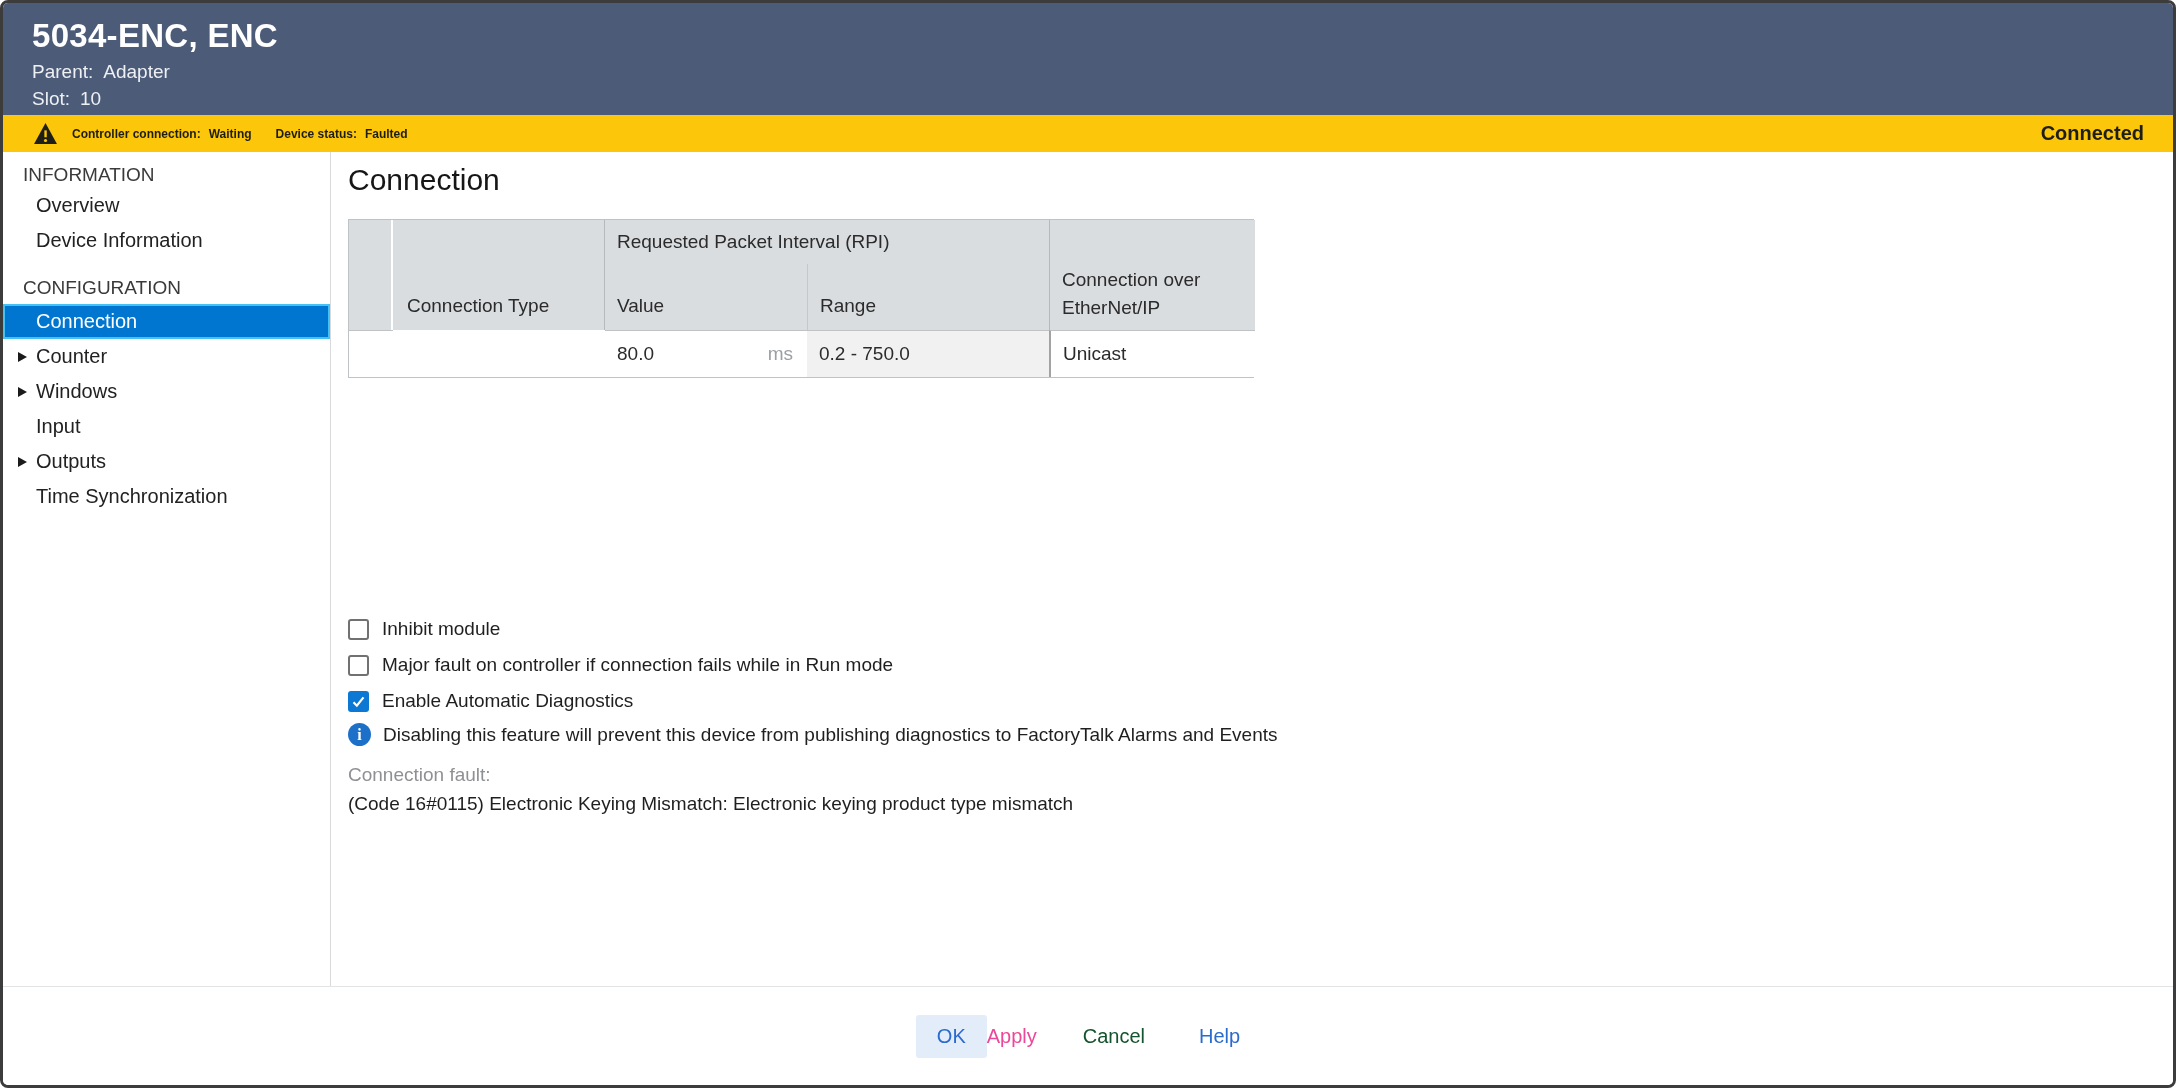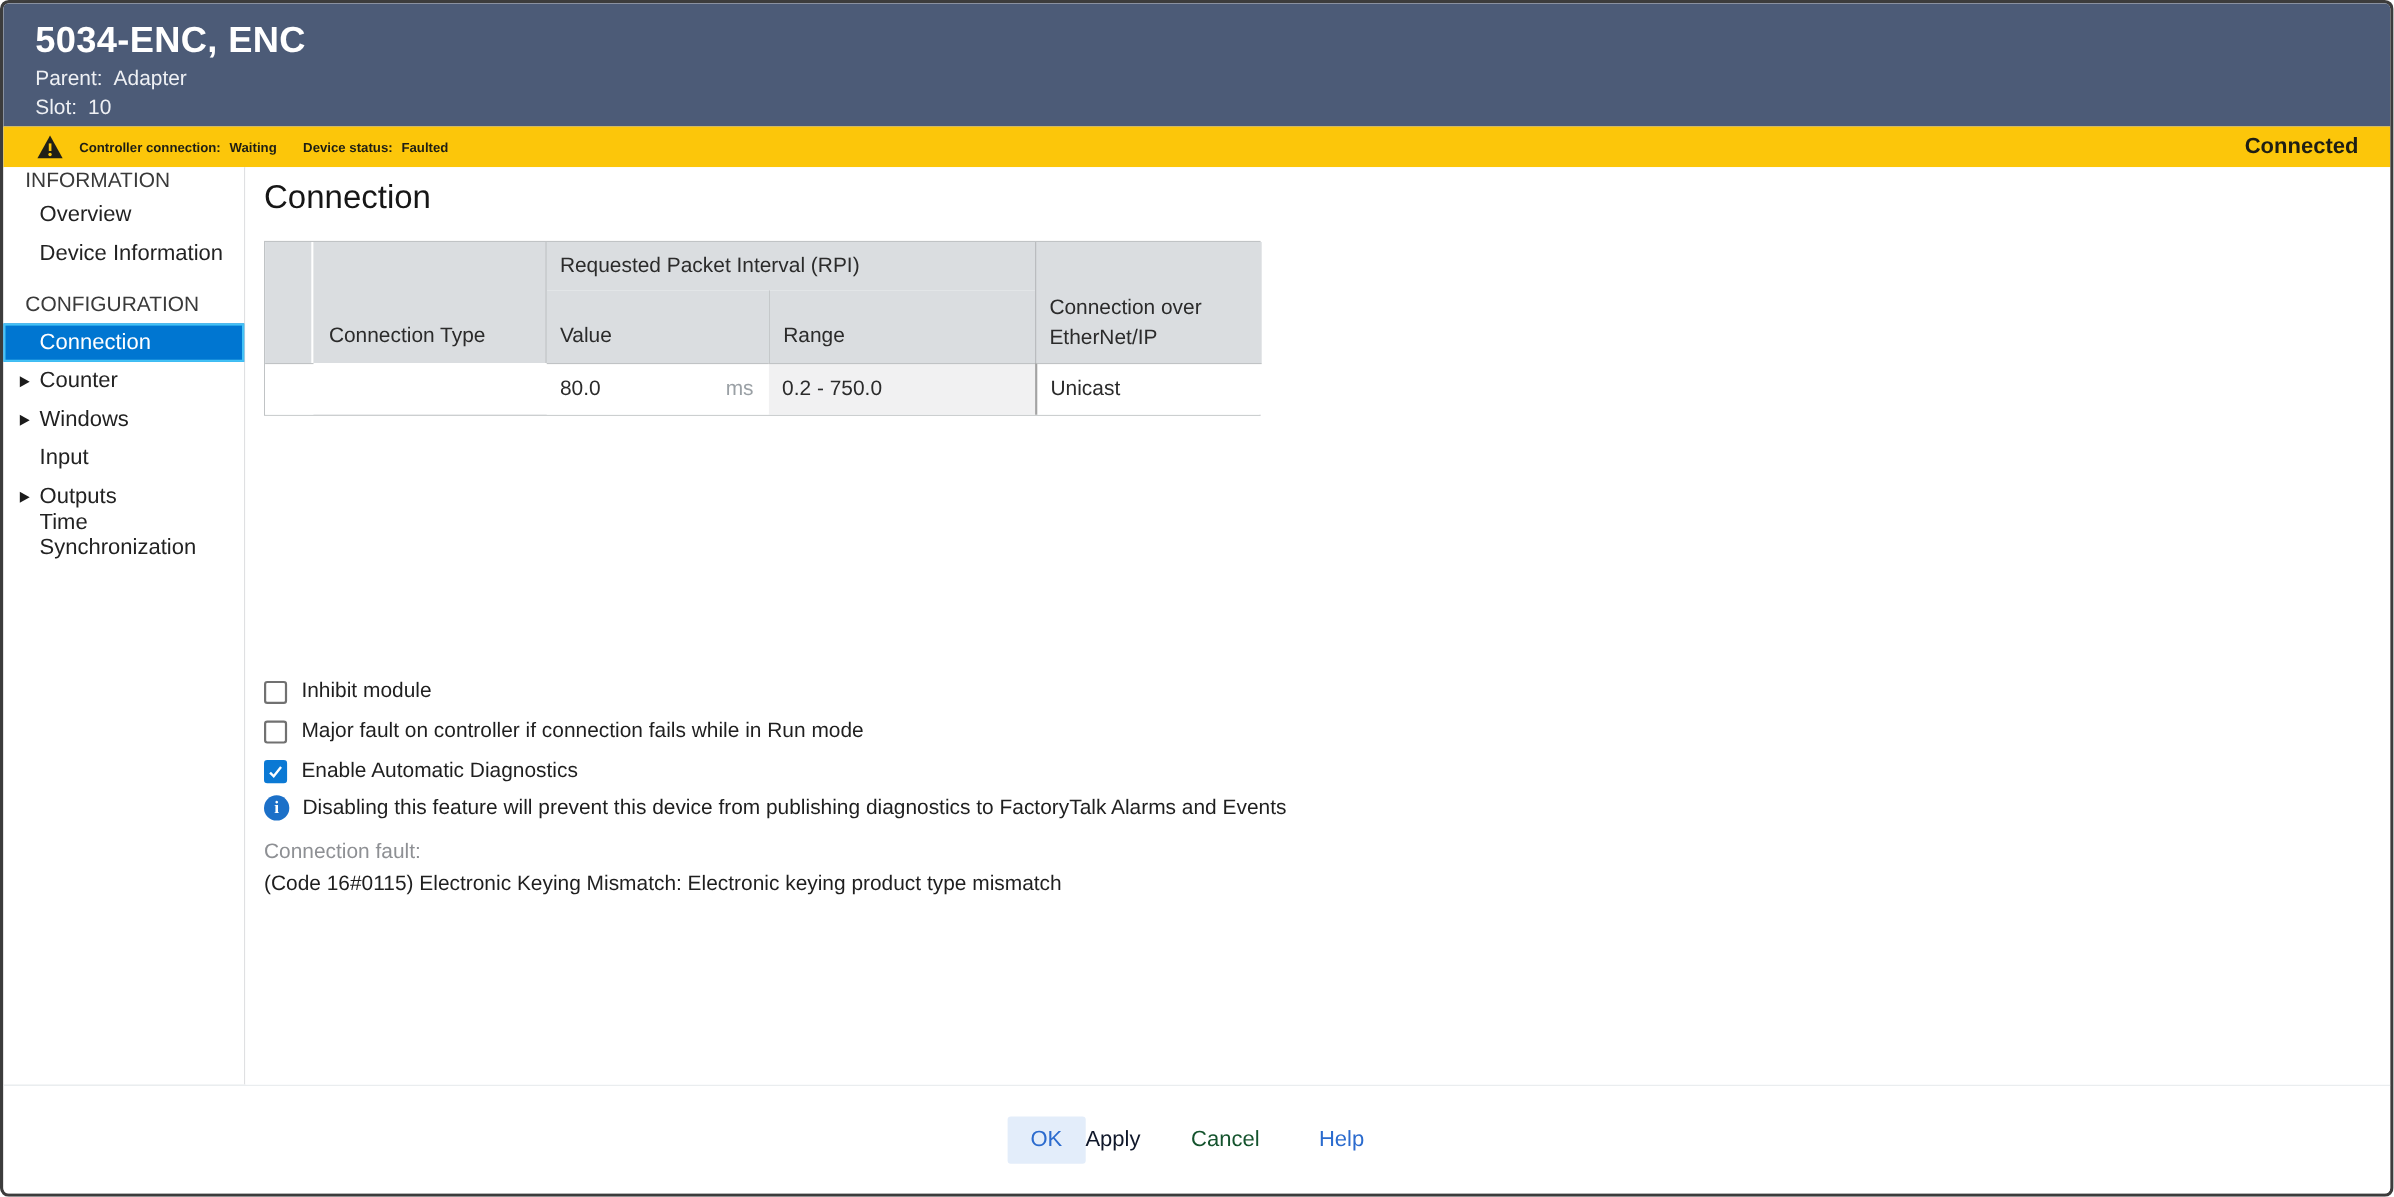--- a/index.html
+++ b/index.html
@@ -24,21 +24,21 @@
   .alert .warn { margin-right:14px; display:flex; align-items:center; }
   .alert .txt { font-size:12px; color:#1e1e14; font-weight:600; }
   .alert .val { margin-left:8px; }
   .alert .pair2 { margin-left:24px; }
   .alert .spacer { flex:1; }
   .alert .right { font-size:20px; color:#1e1e14; font-weight:600; }
 
   
   .bodyrow { flex:1 1 auto; display:flex; min-height:0; }
 
-  .sidebar { width:220px; border-right:1px solid #d7d9db; padding-top:0; flex:0 0 auto; background:#fff; }
+  .sidebar { width:328px; border-right:1px solid #d7d9db; padding-top:10px; flex:0 0 auto; background:#fff; }
   .sec { display:flex; align-items:center; padding-left:20px; font-size:19px; color:#3a3a3a; }
   .sec.s1 { height:26px; }
   .sec.s2 { height:32px; margin-top:14px; }
   .item { position:relative; height:35px; display:flex; align-items:center; padding-left:33px; font-size:20px; color:#222; cursor:pointer; }
   .item .tri { position:absolute; left:15px; top:50%; transform:translateY(-50%);
     width:0; height:0; border-left:9px solid #1b1b1b; border-top:5px solid transparent; border-bottom:5px solid transparent; }
   .item.sel { background:#0076d1; color:#ffffff; border:2px solid #44c2f6; padding-left:31px; }
 
   .main { position:relative; flex:1 1 auto; background:#fff; }
   .h1 { position:absolute; left:17px; top:11px; font-size:30px; font-weight:400; color:#161616; }
@@ -79,21 +79,21 @@
   .infotxt { font-size:19px; color:#1f1f1f; }
 
   .faultlbl { position:absolute; left:17px; top:612px; font-size:19px; color:#8e9094; }
   .faultval { position:absolute; left:17px; top:641px; font-size:19px; color:#1f1f1f; }
 
   
   .footer { height:99px; border-top:1px solid #e2e5e8; display:flex; align-items:center; justify-content:center;
     padding-right:20px; flex:0 0 auto; background:#fff; }
   .btn { font-size:20px; background:none; border:none; cursor:pointer; font-family:inherit; }
   .btn.ok { background:#e3edfa; color:#2b6bce; border-radius:3px; padding:10px 21px; }
-  .btn.apply { color:#0f172a; cursor:default; }
+  .btn.apply { color:#ec4899; cursor:default; }
   .btn.cancel { color:#14532d; margin-left:46px; }
   .btn.help { color:#2b6bce; margin-left:54px; }
 </style>
 </head>
 <body>
 
 <div class="window">
 
   <div class="header">
     <div class="title">5034-ENC, ENC</div>

